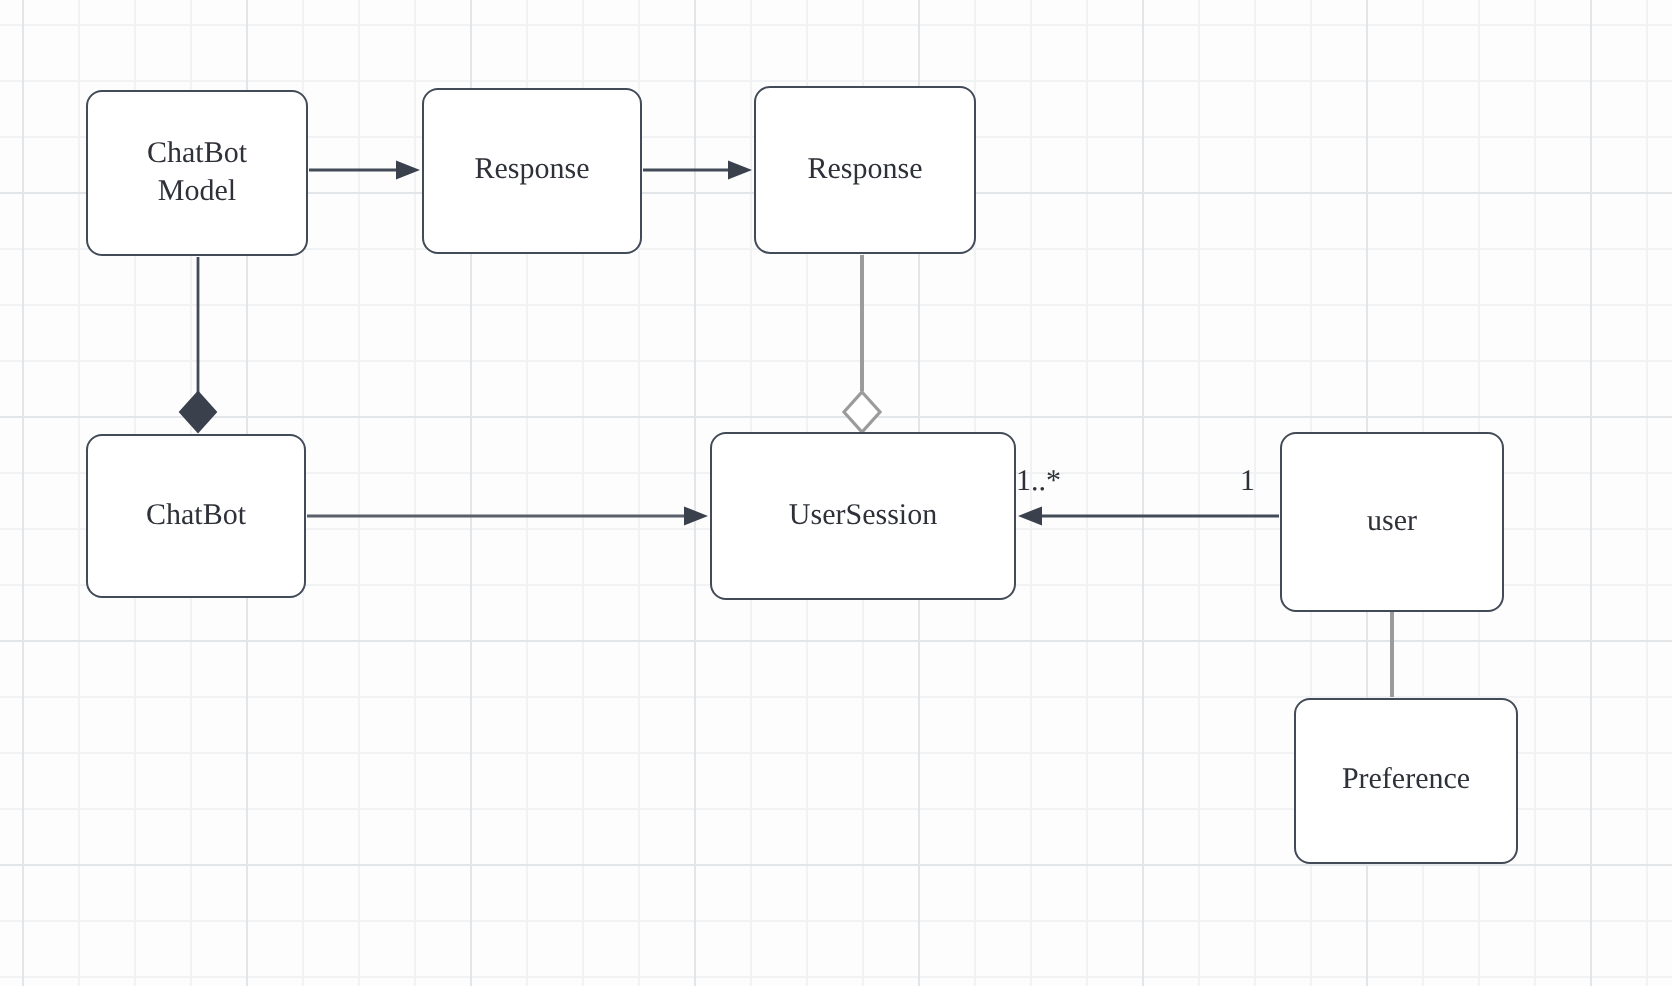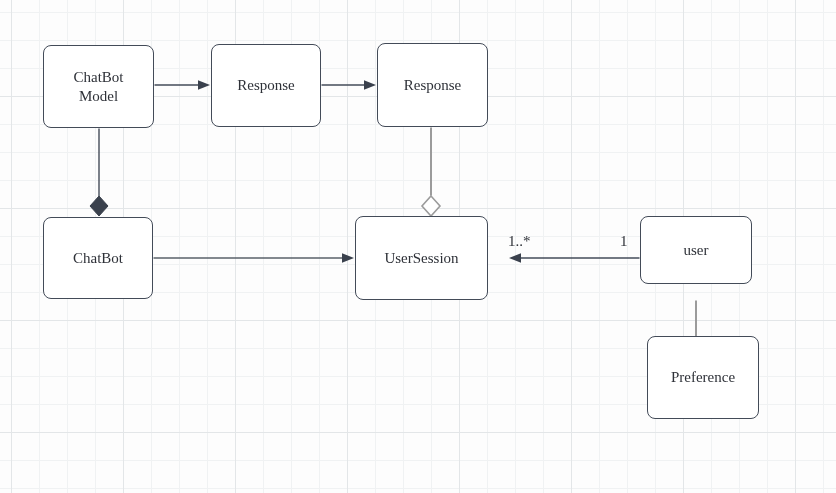--- a/index.html
+++ b/index.html
@@ -36,23 +36,23 @@
     font-size: 15px;
     line-height: 1.25;
     color: #2e3138;
     cursor: default;
   }
   .node .label { max-width: 92px; }
   #node-language-model { left: 43px;  top: 45px;  width: 111px; height: 83px; }
   #node-response       { left: 211px; top: 44px;  width: 110px; height: 83px; }
   #node-message        { left: 377px; top: 43px;  width: 111px; height: 84px; }
   #node-chatbot        { left: 43px;  top: 217px; width: 110px; height: 82px; align-items: center; }
-  #node-user-session   { left: 355px; top: 216px; width: 133px; height: 84px; }
-  #node-user           { left: 640px; top: 216px; width: 112px; height: 68px; }
-  #node-preference     { left: 647px; top: 336px; width: 112px; height: 83px; }
+  #node-user-session   { left: 355px; top: 216px; width: 153px; height: 84px; }
+  #node-user           { left: 640px; top: 216px; width: 112px; height: 90px; }
+  #node-preference     { left: 647px; top: 349px; width: 112px; height: 83px; }
   svg.edges {
     position: absolute;
     left: 0; top: 0;
     width: 836px;
     height: 493px;
   }
   .edge-label {
     position: absolute;
     font-size: 15px;
     color: #2e3138;

